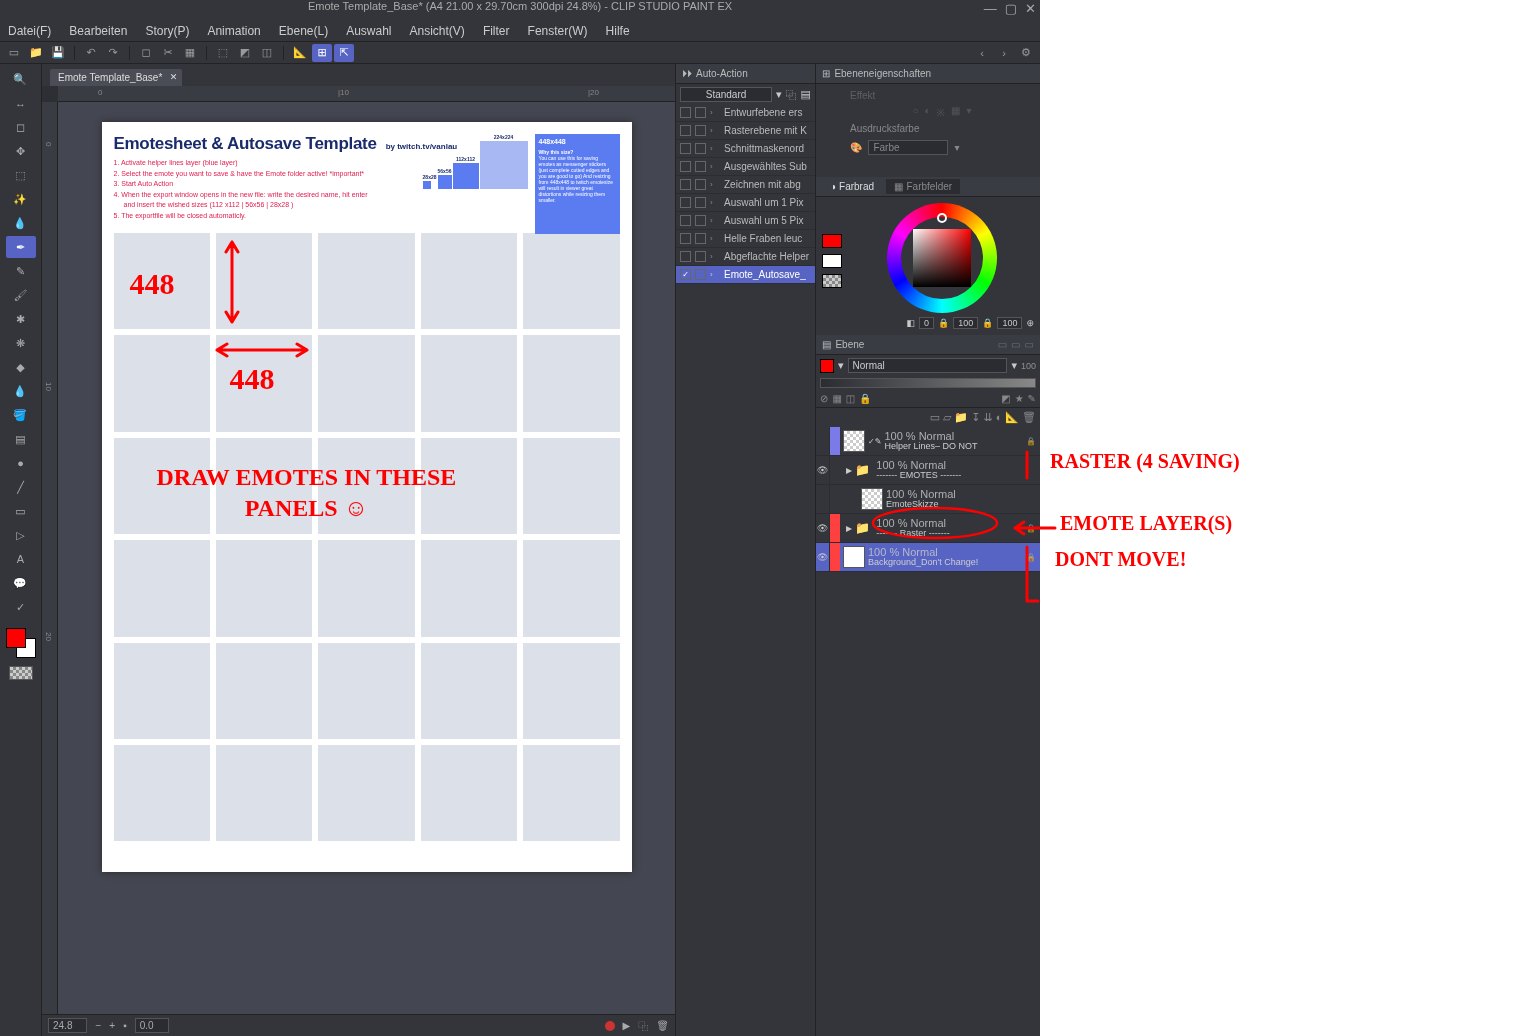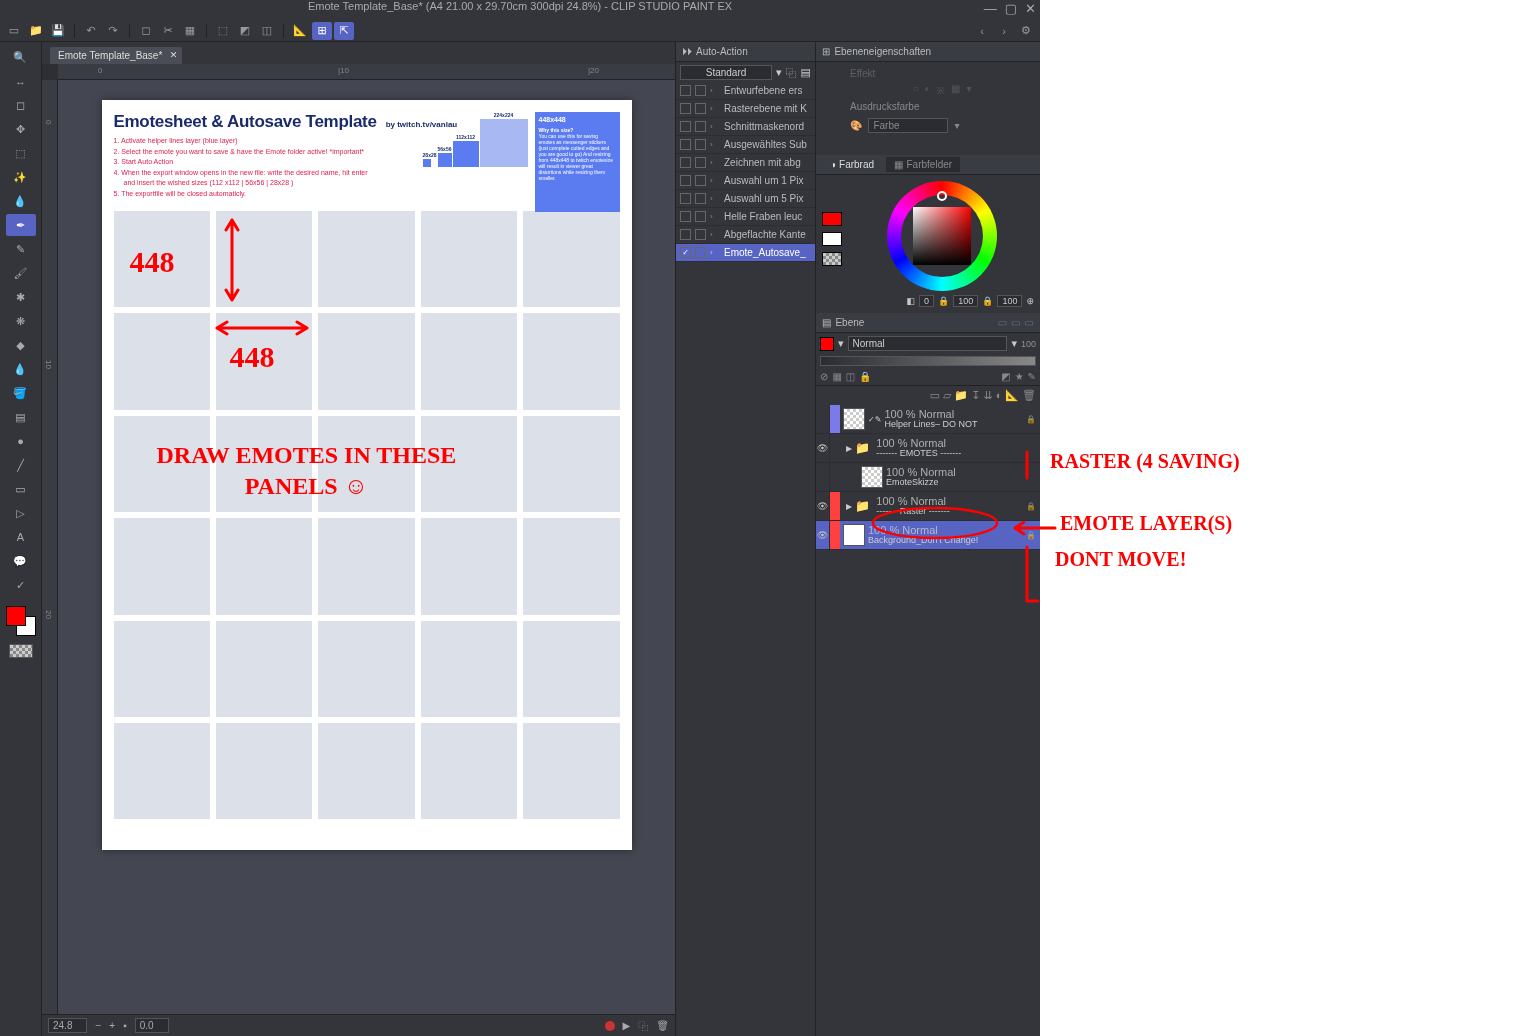--- a/index.html
+++ b/index.html
@@ -108,20 +108,32 @@
 <div class="app">
   <div class="titlebar">
     <span class="titlebar-text">Emote Template_Base* (A4 21.00 x 29.70cm 300dpi 24.8%) - CLIP STUDIO PAINT EX</span>
     <div class="win-controls">
       <span>—</span>
       <span>▢</span>
       <span>✕</span>
     </div>
   </div>
 
+  <div class="menubar">
+    <span>Datei(F)</span>
+    <span>Bearbeiten</span>
+    <span>Story(P)</span>
+    <span>Animation</span>
+    <span>Ebene(L)</span>
+    <span>Auswahl</span>
+    <span>Ansicht(V)</span>
+    <span>Filter</span>
+    <span>Fenster(W)</span>
+    <span>Hilfe</span>
+  </div>
 
   <div class="toolbar">
     <span class="tb-btn">▭</span>
     <span class="tb-btn">📁</span>
     <span class="tb-btn">💾</span>
     <span class="tb-sep"></span>
     <span class="tb-btn">↶</span>
     <span class="tb-btn">↷</span>
     <span class="tb-sep"></span>
     <span class="tb-btn">◻</span>
@@ -345,21 +357,21 @@
               <div class="action-item">
                 <span class="chk"></span>
                 <span class="chk"></span>
                 <span class="chev">›</span>
                 <span>Helle Fraben leuc</span>
               </div>
               <div class="action-item">
                 <span class="chk"></span>
                 <span class="chk"></span>
                 <span class="chev">›</span>
-                <span>Abgeflachte Kante</span>
+                <span>Abgeflachte Helper</span>
               </div>
               <div class="action-item selected">
                 <span class="chk">✓</span>
                 <span class="chk"></span>
                 <span class="chev">›</span>
                 <span>Emote_Autosave_</span>
               </div>
             </div>
         </div>
       </div>

